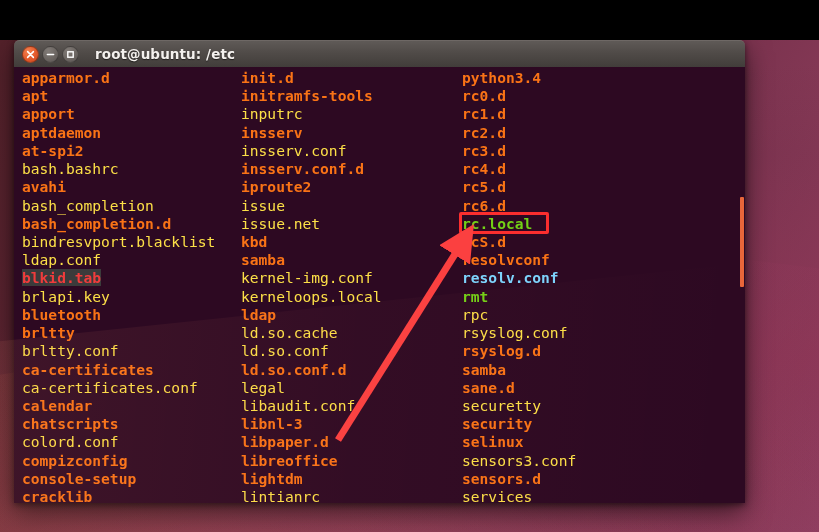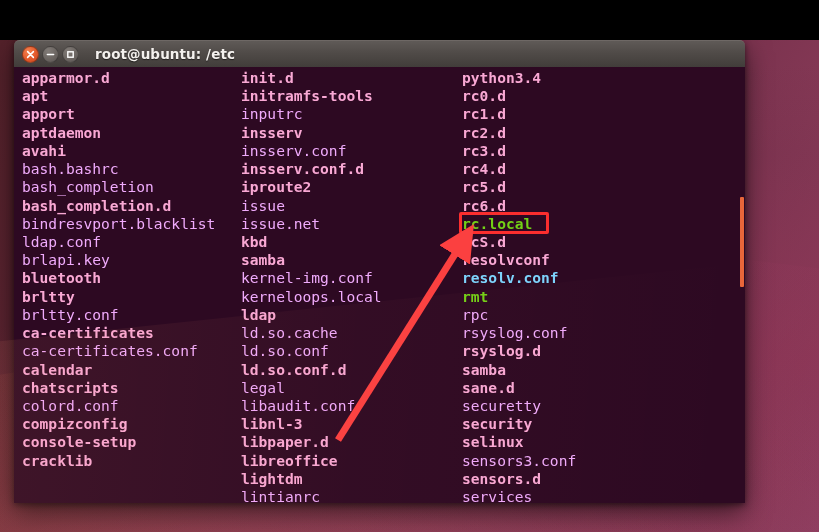--- a/index.html
+++ b/index.html
@@ -134,22 +134,22 @@
   .term-line {
     height: 18.22px;
     line-height: 18.22px;
     font-family: "DejaVu Sans Mono", monospace;
     font-size: 14.6px;
     white-space: pre;
   }
   .term-line > span { display: inline; }
 
   
-  .c-dir   { color: #f9a8d4; font-weight: bold; }
-  .c-file  { color: #f0abfc; }
+  .c-dir   { color: #f97316; font-weight: bold; }
+  .c-file  { color: #fde047; }
   .c-exec  { color: #73d216; font-weight: bold; }
   .c-link  { color: #7dd3fc; font-weight: bold; }
   .c-orphan{ color: #f03c3c; font-weight: bold; background: #3b3b3b; }
 
   
   #term-scrollbar-track {
     position: absolute;
     right: 0px;
     top: 0;
     width: 5px;
@@ -232,26 +232,28 @@
       <div id="window-title">root@ubuntu: /etc</div>
     </div>
 
     <div id="terminal-body">
       <div id="term-grid">
         <div class="term-col" id="col-0">
             <div class="term-line"><span class="c-dir">apparmor.d</span></div>
             <div class="term-line"><span class="c-dir">apt</span></div>
             <div class="term-line"><span class="c-dir">apport</span></div>
             <div class="term-line"><span class="c-dir">aptdaemon</span></div>
+            <div class="term-line"><span class="c-dir">at-spi2</span></div>
+            <div class="term-line"><span class="c-file">bash.bashrc</span></div>
             <div class="term-line"><span class="c-dir">avahi</span></div>
-            <div class="term-line"><span class="c-file">bash.bashrc</span></div>
             <div class="term-line"><span class="c-file">bash_completion</span></div>
             <div class="term-line"><span class="c-dir">bash_completion.d</span></div>
             <div class="term-line"><span class="c-file">bindresvport.blacklist</span></div>
             <div class="term-line"><span class="c-file">ldap.conf</span></div>
+            <div class="term-line"><span class="c-orphan">blkid.tab</span></div>
             <div class="term-line"><span class="c-file">brlapi.key</span></div>
             <div class="term-line"><span class="c-dir">bluetooth</span></div>
             <div class="term-line"><span class="c-dir">brltty</span></div>
             <div class="term-line"><span class="c-file">brltty.conf</span></div>
             <div class="term-line"><span class="c-dir">ca-certificates</span></div>
             <div class="term-line"><span class="c-file">ca-certificates.conf</span></div>
             <div class="term-line"><span class="c-dir">calendar</span></div>
             <div class="term-line"><span class="c-dir">chatscripts</span></div>
             <div class="term-line"><span class="c-file">colord.conf</span></div>
             <div class="term-line"><span class="c-dir">compizconfig</span></div>

